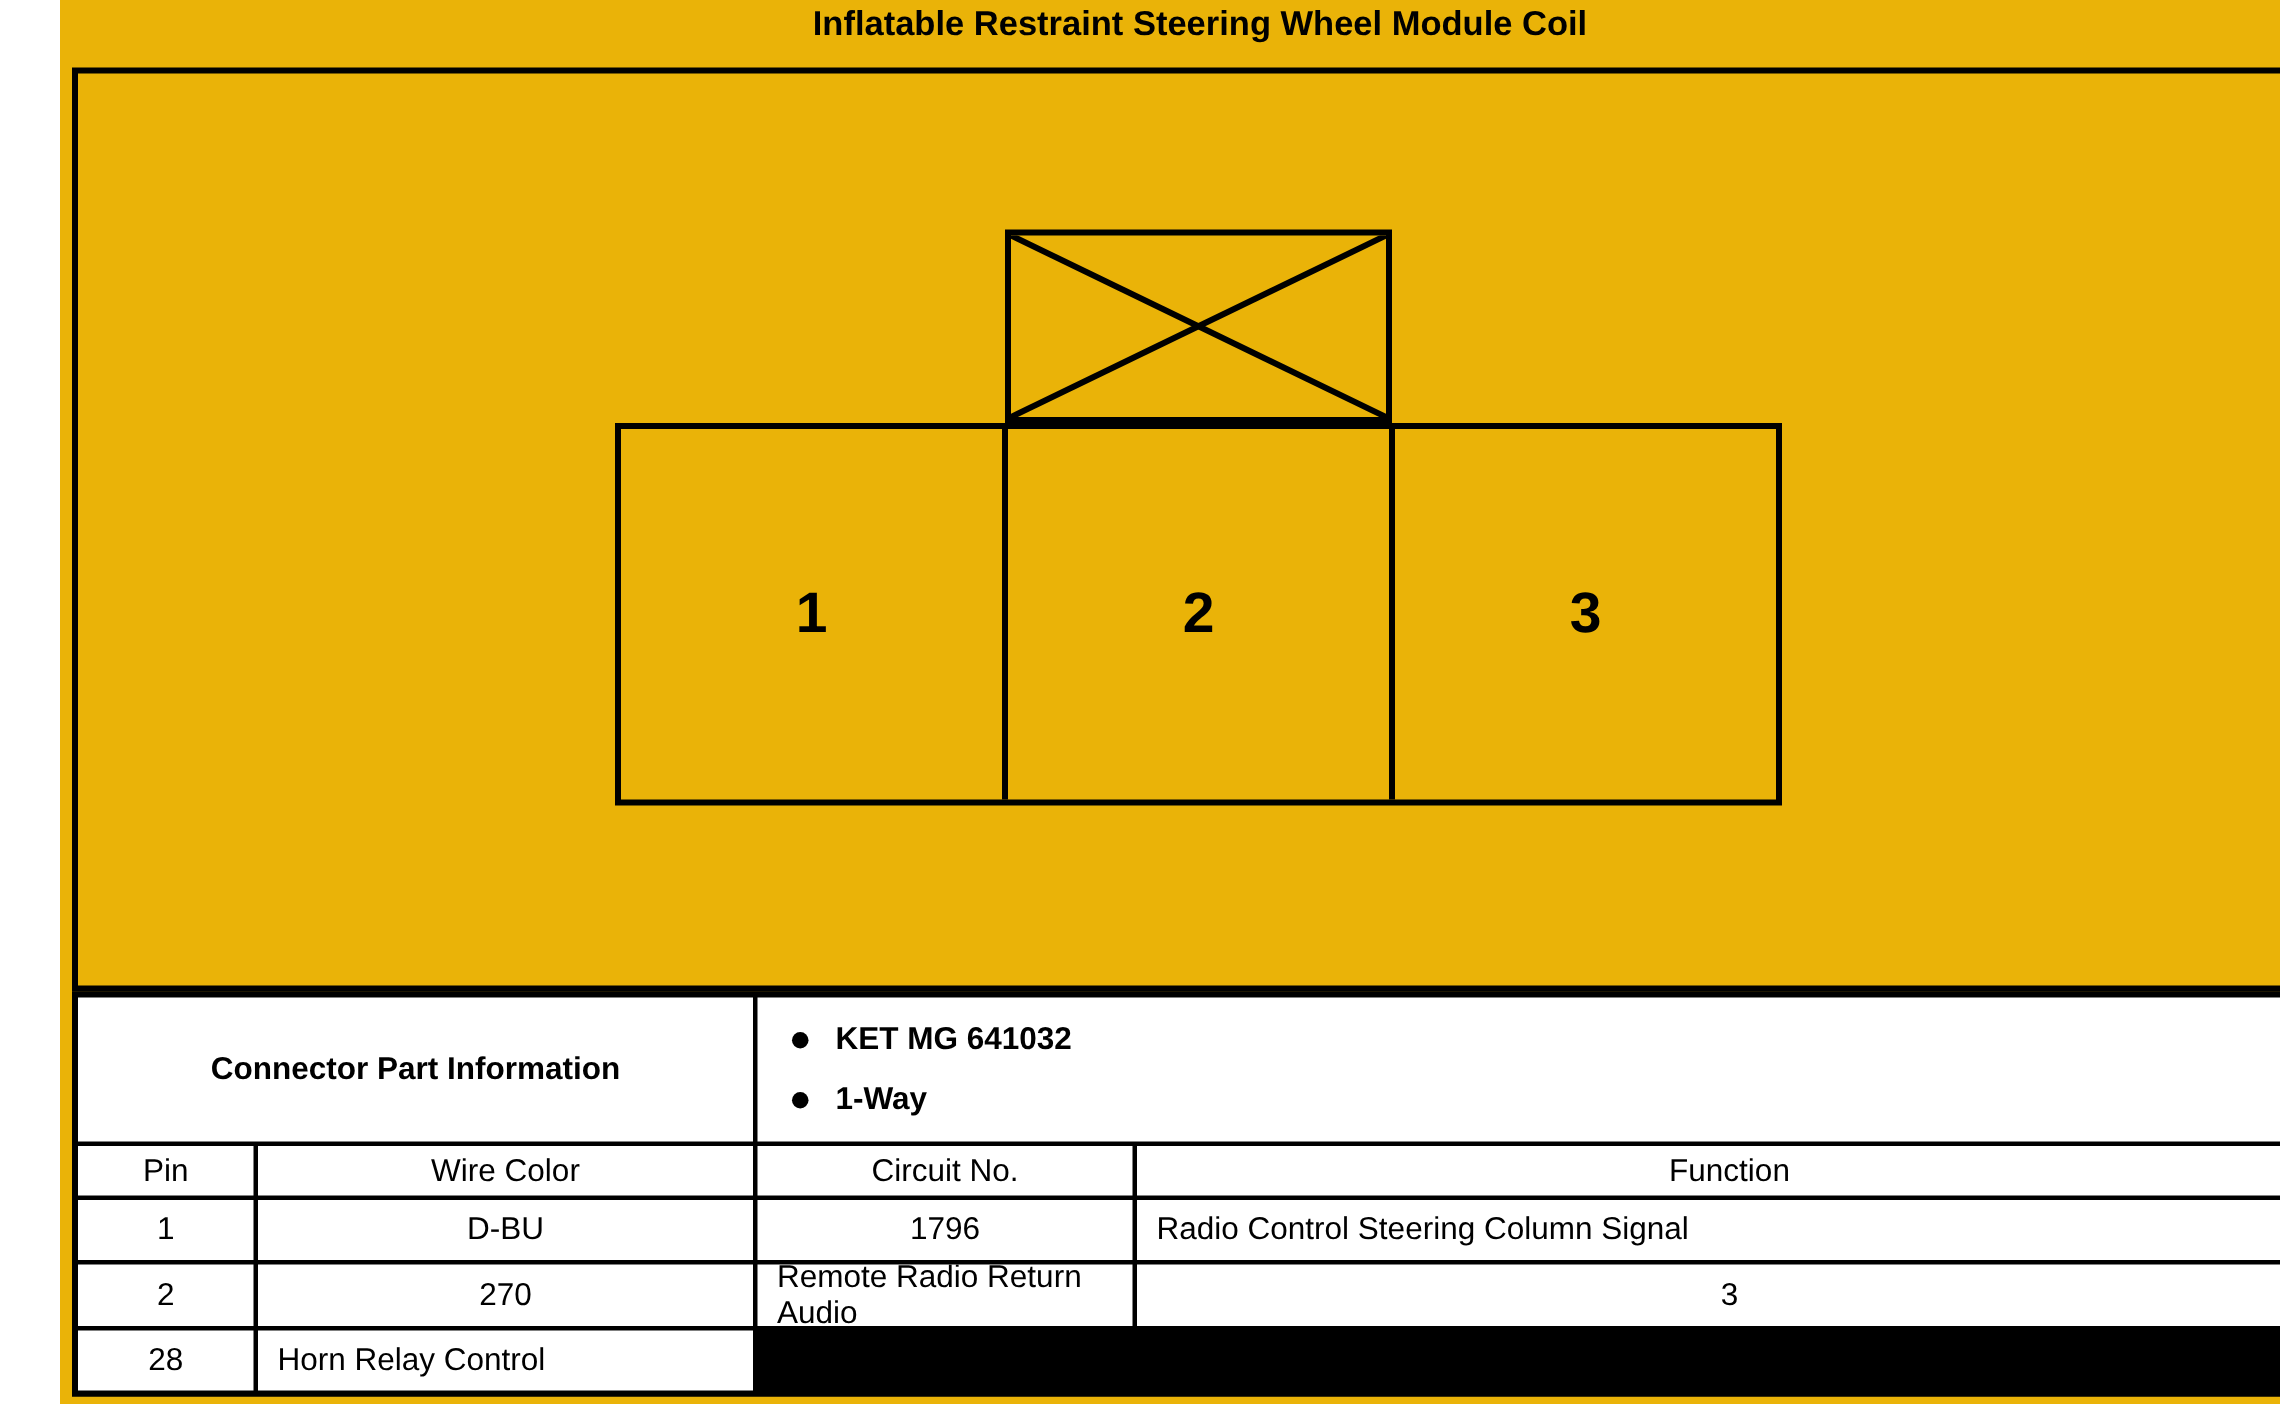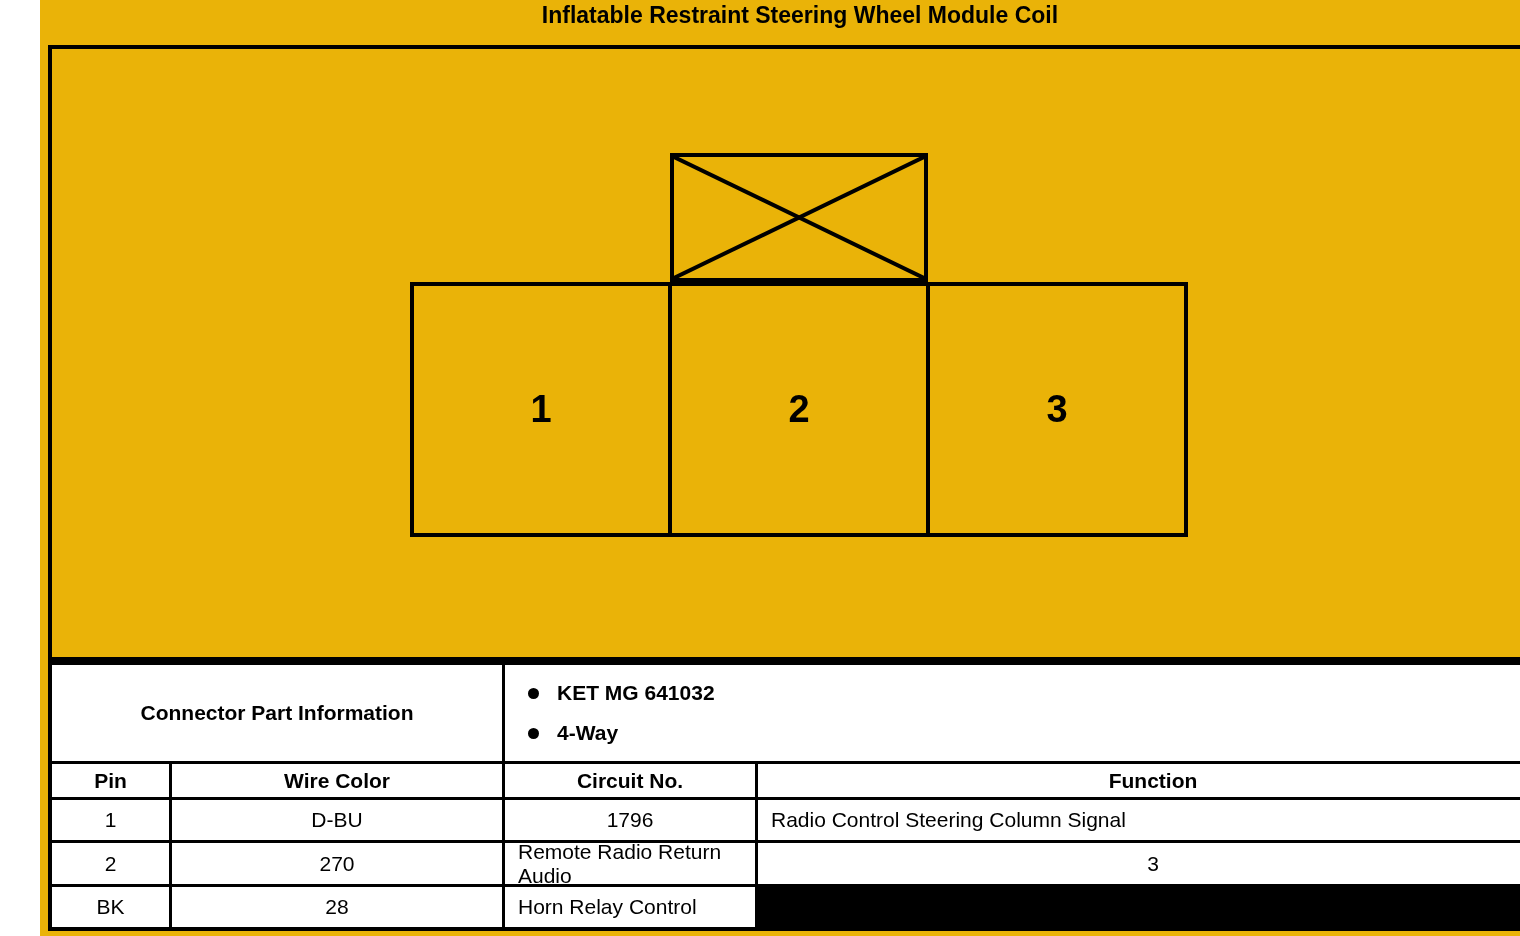--- a/index.html
+++ b/index.html
@@ -90,21 +90,21 @@
     gap: 3px;
   }
   .cell {
     background: #fff;
     display: flex;
     align-items: center;
     justify-content: center;
     font-size: 21px;
     overflow: hidden;
   }
-  .cell.bold { font-weight: bold; }
+  .cell.bold { font-weight: normal; }
   .cell.fn {
     justify-content: flex-start;
     padding-left: 13px;
   }
   .cell.info-label {
     grid-column: 1 / 3;
     font-weight: bold;
   }
   .cell.info-details {
     grid-column: 3 / 5;
@@ -161,38 +161,37 @@
   <div class="info-table">
 
     <div class="cell info-label">Connector Part Information</div>
     <div class="cell info-details">
       <div class="detail-item">
         <span class="bullet"></span>
         <span>KET MG 641032</span>
       </div>
       <div class="detail-item">
         <span class="bullet"></span>
-        <span>4-Way</span>
+        <span>1-Way</span>
       </div>
     </div>
 
     <div class="cell bold">Pin</div>
     <div class="cell bold">Wire Color</div>
     <div class="cell bold">Circuit No.</div>
     <div class="cell bold">Function</div>
 
     <div class="cell">1</div>
     <div class="cell">D-BU</div>
     <div class="cell">1796</div>
     <div class="cell fn">Radio Control Steering Column Signal</div>
 
     <div class="cell">2</div>
     <div class="cell">270</div>
     <div class="cell fn">Remote Radio Return Audio</div>
 
     <div class="cell">3</div>
-    <div class="cell">BK</div>
     <div class="cell">28</div>
     <div class="cell fn">Horn Relay Control</div>
 
   </div>
 
 </div>
 
 </body></html>

